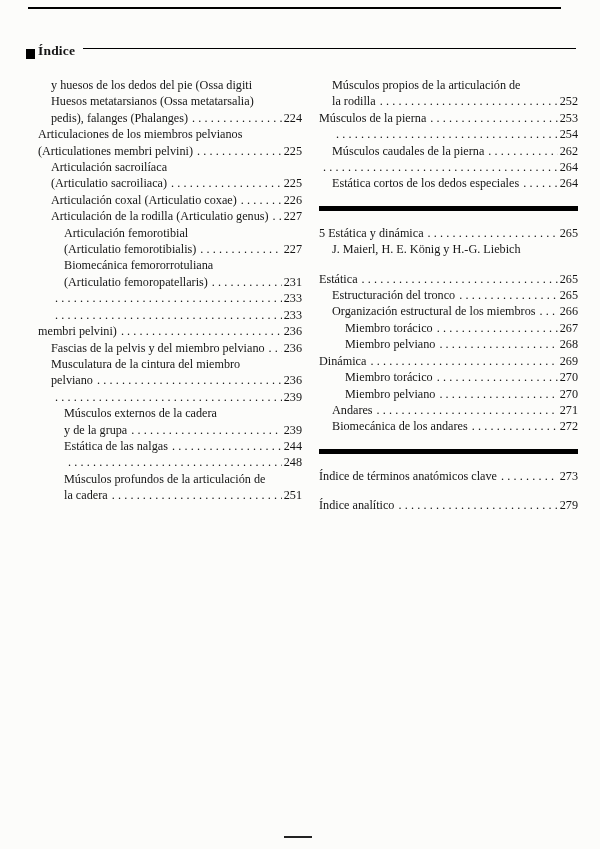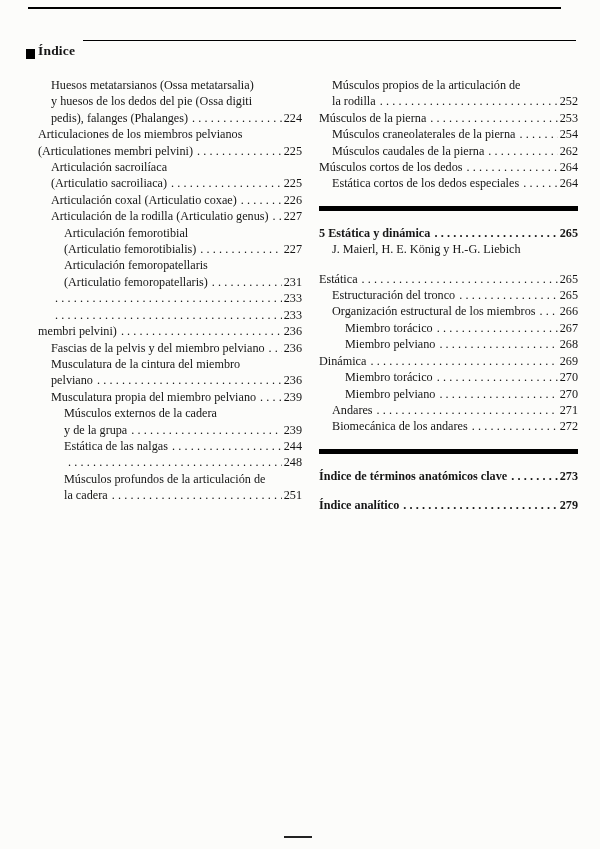--- a/index.html
+++ b/index.html
@@ -9,34 +9,34 @@
     font-family:"Liberation Serif", serif;
     color:#151515;
     position:relative;
     overflow:hidden;
   }
   .page { position:absolute; inset:0; background:#fcfcfa; }
   .topline { position:absolute; top:7px; left:28px; width:533px; height:2px; background:#000; }
   .edge-mark { position:absolute; top:49px; left:26px; width:9px; height:10px; background:#000; }
   .bottommark { position:absolute; top:836px; left:284px; width:28px; height:2px; background:#222; }
 
-  .header { position:absolute; top:43px; left:38px; right:24px; display:flex; align-items:flex-start; }
+  .header { position:absolute; top:43px; left:38px; right:24px; display:flex; align-items:center; }
   .header .title { font-weight:bold; font-size:13.5px; letter-spacing:0.2px; }
   .header .rule { flex:1; border-bottom:1.6px solid #000; margin-left:8px; transform:translateY(-3px); }
 
   .content { position:absolute; top:77px; left:38px; width:540px; display:flex; gap:17px; }
   .col { font-size:12.2px; line-height:16.4px; }
   .col.left  { width:264px; }
   .col.right { width:259px; }
 
   .row { display:flex; align-items:baseline; }
   .row.indent0 { padding-left:0; }
   .row.indent1 { padding-left:13px; }
   .row.indent2 { padding-left:26px; }
-  .row.bold { font-weight:bold; }
+  .row.bold { font-weight:normal; }
   .row.byline { margin-bottom:0; }
 
   .txt { white-space:nowrap; }
   .leader { flex:1; overflow:hidden; white-space:nowrap; letter-spacing:3.2px; margin:0 2px 0 4px; }
   .pg { white-space:nowrap; }
 
   .bar { height:5px; background:#000; margin:14px 0; }
   .spacer { height:13px; }
 </style>
 </head>
@@ -47,26 +47,26 @@
   <div class="edge-mark"></div>
 
   <div class="header">
     <span class="title">Índice</span>
     <span class="rule"></span>
   </div>
 
   <div class="content">
     <div class="col left" id="col-left">
         <div class="row indent1">
+          <span class="txt">y huesos de los dedos del pie (Ossa digiti</span>
+        </div>
+        <div class="row indent1">
           <span class="txt">Huesos metatarsianos (Ossa metatarsalia)</span>
         </div>
         <div class="row indent1">
-          <span class="txt">y huesos de los dedos del pie (Ossa digiti</span>
-        </div>
-        <div class="row indent1">
           <span class="txt">pedis), falanges (Phalanges)</span>
           <span class="leader">........................................................................................................................</span>
           <span class="pg">224</span>
         </div>
         <div class="row indent0">
           <span class="txt">Articulaciones de los miembros pelvianos</span>
         </div>
         <div class="row indent0">
           <span class="txt">(Articulationes membri pelvini)</span>
           <span class="leader">........................................................................................................................</span>
@@ -92,21 +92,21 @@
         </div>
         <div class="row indent2">
           <span class="txt">Articulación femorotibial</span>
         </div>
         <div class="row indent2">
           <span class="txt">(Articulatio femorotibialis)</span>
           <span class="leader">........................................................................................................................</span>
           <span class="pg">227</span>
         </div>
         <div class="row indent2">
-          <span class="txt">Articulación femoropatellaris</span>
+          <span class="txt">Biomecánica femororrotuliana</span>
         </div>
         <div class="row indent2">
           <span class="txt">(Articulatio femoropatellaris)</span>
           <span class="leader">........................................................................................................................</span>
           <span class="pg">231</span>
         </div>
         <div class="row indent1">
           <span class="leader">........................................................................................................................</span>
           <span class="pg">233</span>
         </div>
@@ -126,21 +126,20 @@
         </div>
         <div class="row indent1">
           <span class="txt">Musculatura de la cintura del miembro</span>
         </div>
         <div class="row indent1">
           <span class="txt">pelviano</span>
           <span class="leader">........................................................................................................................</span>
           <span class="pg">236</span>
         </div>
         <div class="row indent1">
-          <span class="txt">Musculatura propia del miembro pelviano</span>
           <span class="leader">........................................................................................................................</span>
           <span class="pg">239</span>
         </div>
         <div class="row indent2">
           <span class="txt">Músculos externos de la cadera</span>
         </div>
         <div class="row indent2">
           <span class="txt">y de la grupa</span>
           <span class="leader">........................................................................................................................</span>
           <span class="pg">239</span>
@@ -171,31 +170,29 @@
           <span class="txt">la rodilla</span>
           <span class="leader">........................................................................................................................</span>
           <span class="pg">252</span>
         </div>
         <div class="row indent0">
           <span class="txt">Músculos de la pierna</span>
           <span class="leader">........................................................................................................................</span>
           <span class="pg">253</span>
         </div>
         <div class="row indent1">
-          <span class="txt">Músculos craneolaterales de la pierna</span>
           <span class="leader">........................................................................................................................</span>
           <span class="pg">254</span>
         </div>
         <div class="row indent1">
           <span class="txt">Músculos caudales de la pierna</span>
           <span class="leader">........................................................................................................................</span>
           <span class="pg">262</span>
         </div>
         <div class="row indent0">
-          <span class="txt">Músculos cortos de los dedos</span>
           <span class="leader">........................................................................................................................</span>
           <span class="pg">264</span>
         </div>
         <div class="row indent1">
           <span class="txt">Estática cortos de los dedos especiales</span>
           <span class="leader">........................................................................................................................</span>
           <span class="pg">264</span>
         </div>
         <div class="bar"></div>
         <div class="row indent0 bold">

